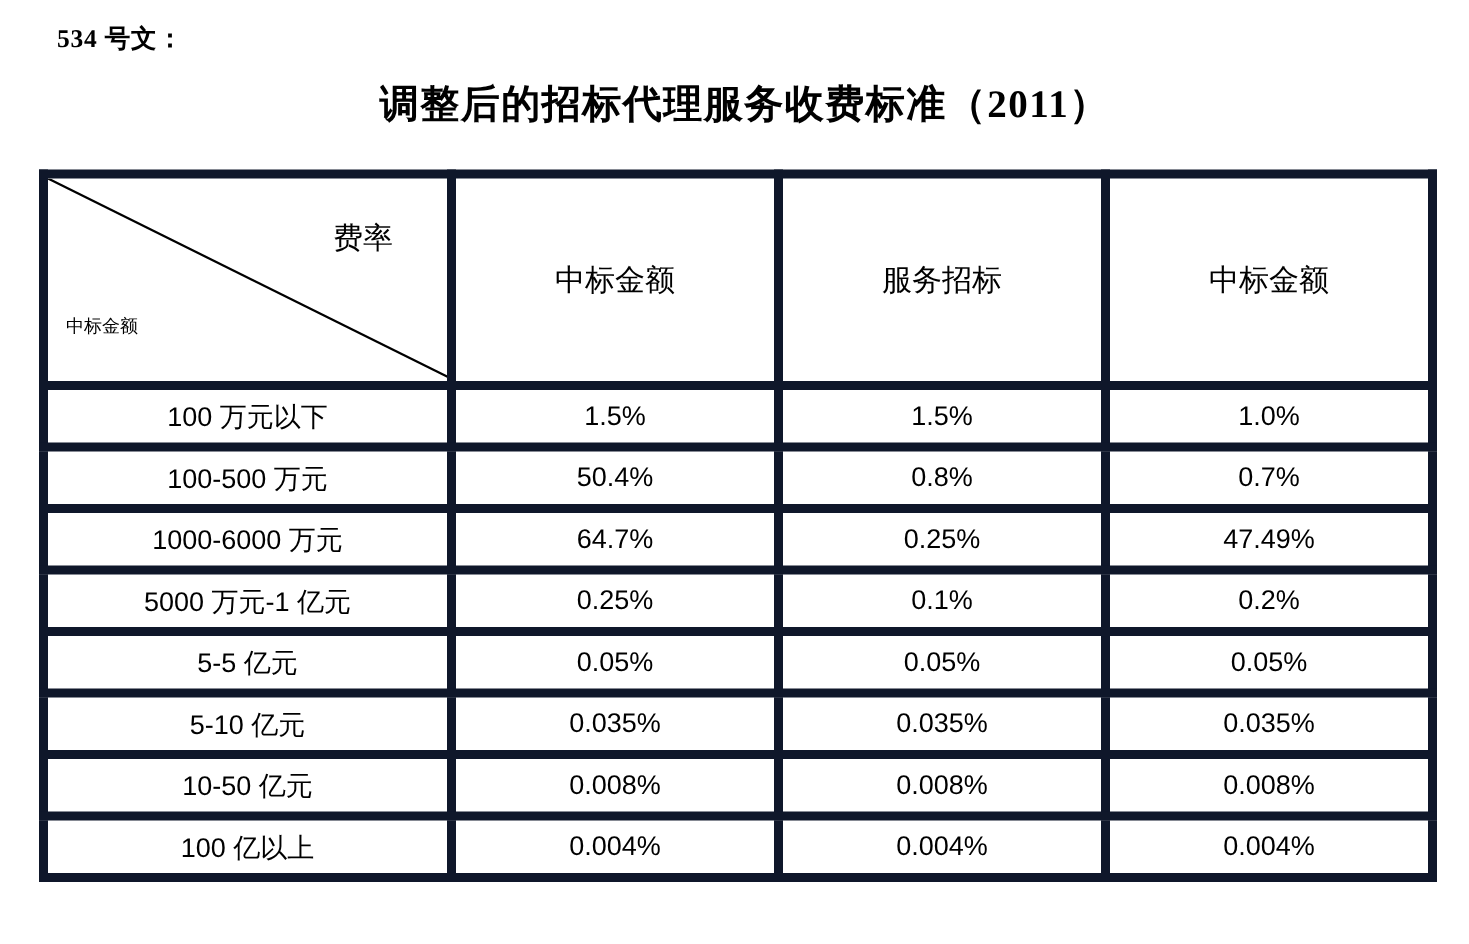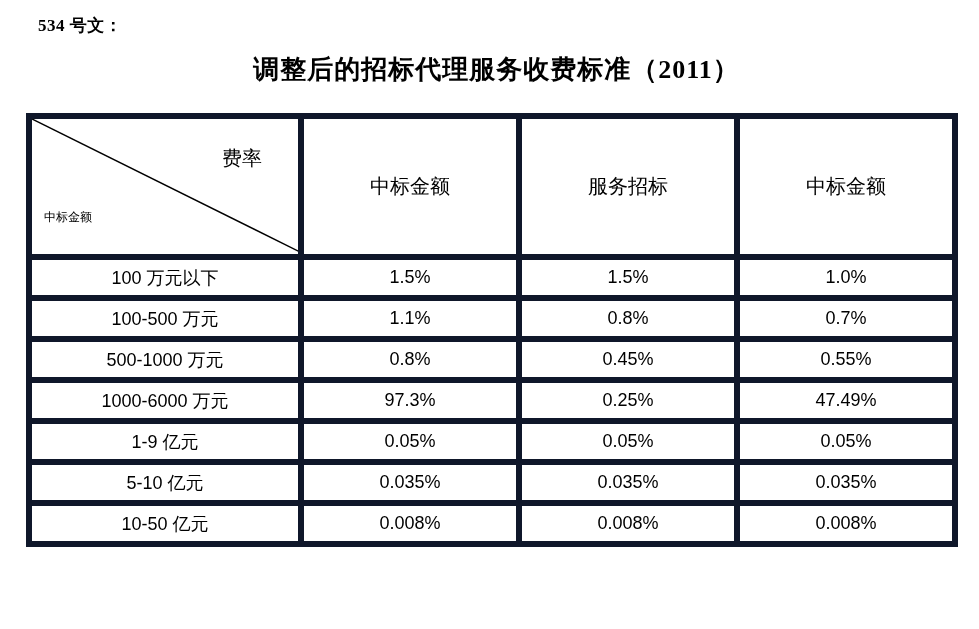--- a/index.html
+++ b/index.html
@@ -139,51 +139,57 @@
         </tr>
 
         <tr>
           <td class="rowlabel">100 万元以下</td>
           <td class="val">1.5%</td>
           <td class="val">1.5%</td>
           <td class="val">1.0%</td>
         </tr>
         <tr>
           <td class="rowlabel">100-500 万元</td>
-          <td class="val">1.1%</td>
+          <td class="val">50.4%</td>
           <td class="val">0.8%</td>
           <td class="val">0.7%</td>
         </tr>
         <tr>
-          <td class="rowlabel">500-1000 万元</td>
-          <td class="val">0.8%</td>
-          <td class="val">0.45%</td>
-          <td class="val">0.55%</td>
-        </tr>
-        <tr>
           <td class="rowlabel">1000-6000 万元</td>
-          <td class="val">97.3%</td>
+          <td class="val">64.7%</td>
           <td class="val">0.25%</td>
           <td class="val">47.49%</td>
         </tr>
         <tr>
-          <td class="rowlabel">1-9 亿元</td>
+          <td class="rowlabel">5000 万元-1 亿元</td>
+          <td class="val">0.25%</td>
+          <td class="val">0.1%</td>
+          <td class="val">0.2%</td>
+        </tr>
+        <tr>
+          <td class="rowlabel">5-5 亿元</td>
           <td class="val">0.05%</td>
           <td class="val">0.05%</td>
           <td class="val">0.05%</td>
         </tr>
         <tr>
           <td class="rowlabel">5-10 亿元</td>
           <td class="val">0.035%</td>
           <td class="val">0.035%</td>
           <td class="val">0.035%</td>
         </tr>
         <tr>
           <td class="rowlabel">10-50 亿元</td>
           <td class="val">0.008%</td>
           <td class="val">0.008%</td>
           <td class="val">0.008%</td>
         </tr>
+        <tr>
+          <td class="rowlabel">100 亿以上</td>
+          <td class="val">0.004%</td>
+          <td class="val">0.004%</td>
+          <td class="val">0.004%</td>
+        </tr>
       </tbody>
     </table>
   </div>
 
 </div>
 
 </body></html>

